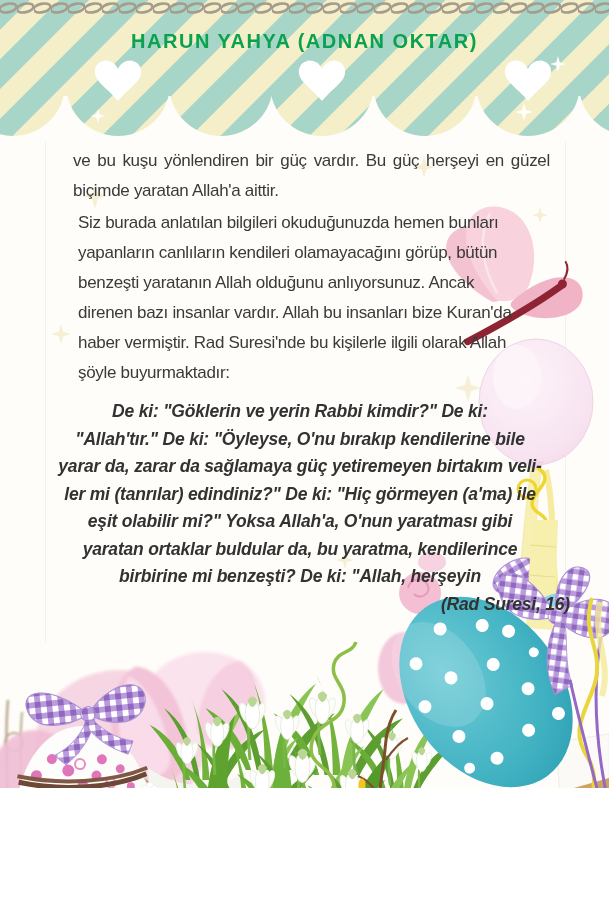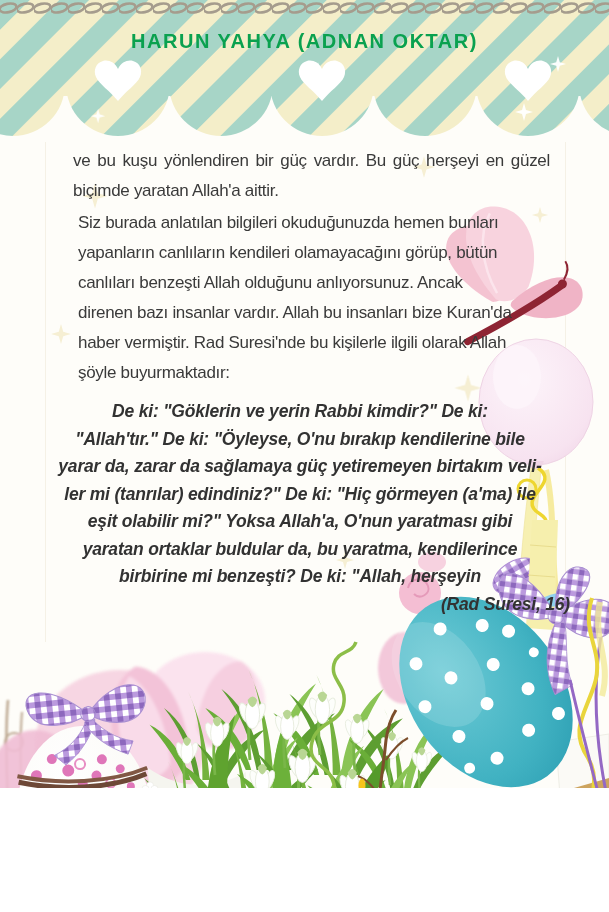--- a/index.html
+++ b/index.html
@@ -394,21 +394,21 @@
   <div class="content">
 
     <div class="p1">
       <div class="line justify">ve bu kuşu yönlendiren bir güç vardır. Bu güç herşeyi en güzel</div>
       <div class="line">biçimde yaratan Allah'a aittir.</div>
     </div>
 
     <div class="p2">
       <div class="line">Siz burada anlatılan bilgileri okuduğunuzda hemen bunları</div>
       <div class="line">yapanların canlıların kendileri olamayacağını görüp, bütün</div>
-      <div class="line">canlıları benzeşti Allah olduğunu anlıyorsunuz. Ancak</div>
+      <div class="line">benzeşti yaratanın Allah olduğunu anlıyorsunuz. Ancak</div>
       <div class="line">direnen bazı insanlar vardır. Allah bu insanları bize Kuran'da</div>
       <div class="line">haber vermiştir. Rad Suresi'nde bu kişilerle ilgili olarak Allah</div>
       <div class="line">şöyle buyurmaktadır:</div>
     </div>
 
     <div class="quote">
       <div class="line">De ki: "Göklerin ve yerin Rabbi kimdir?" De ki:</div>
       <div class="line">"Allah'tır." De ki: "Öyleyse, O'nu bırakıp kendilerine bile</div>
       <div class="line">yarar da, zarar da sağlamaya güç yetiremeyen birtakım veli-</div>
       <div class="line">ler mi (tanrılar) edindiniz?" De ki: "Hiç görmeyen (a'ma) ile</div>

